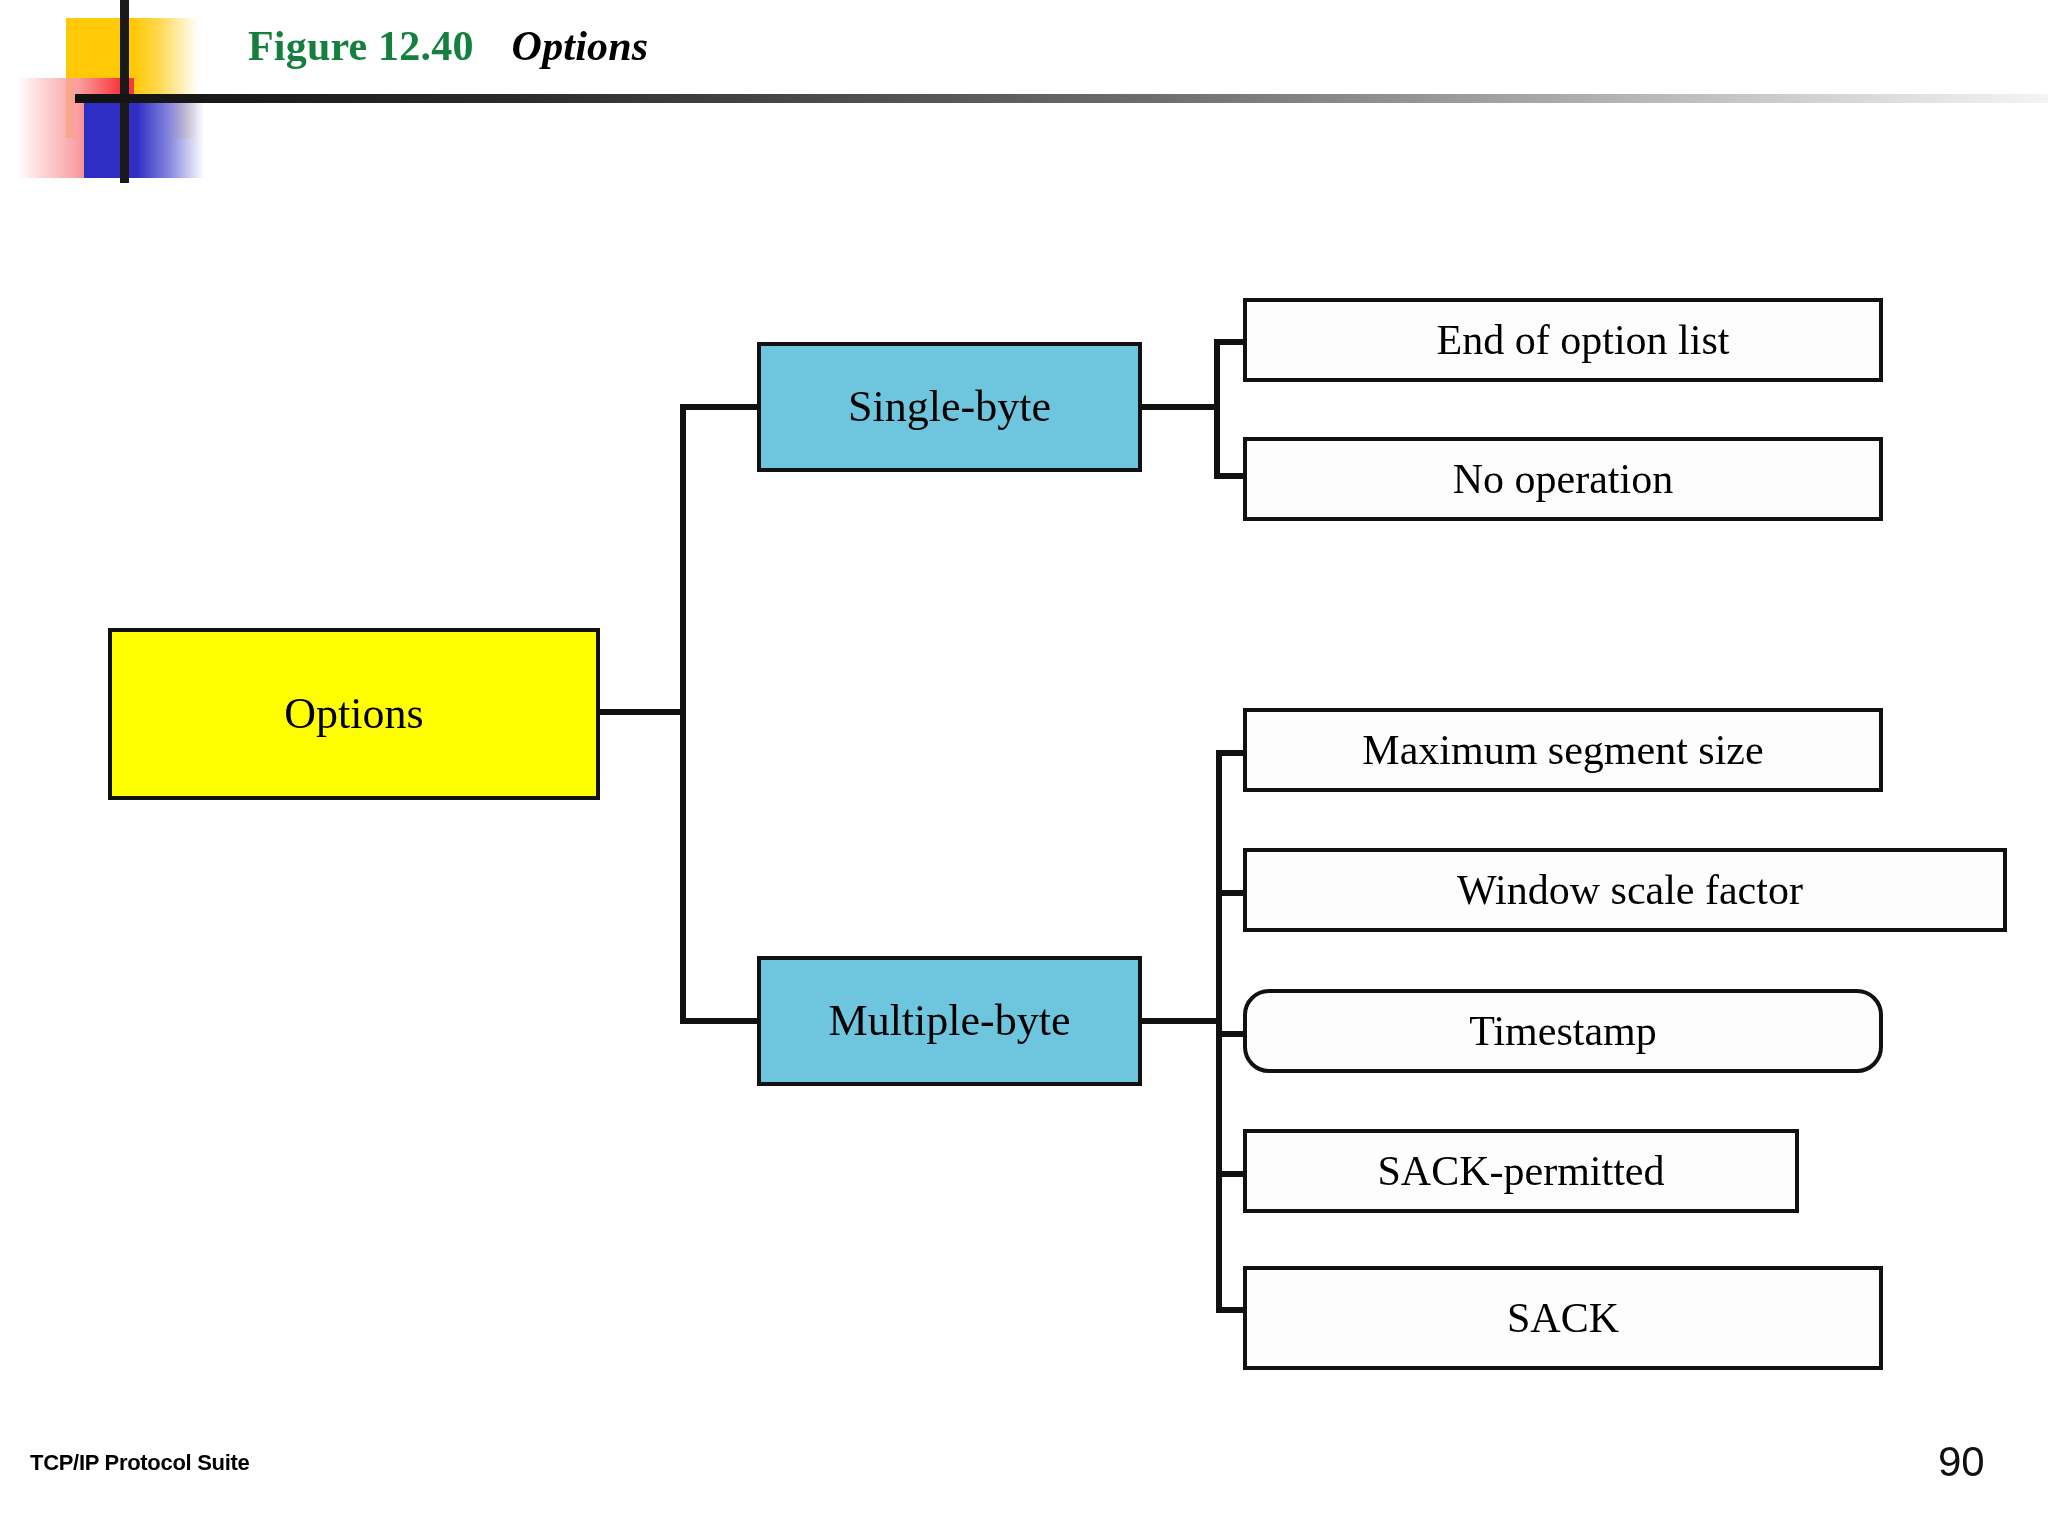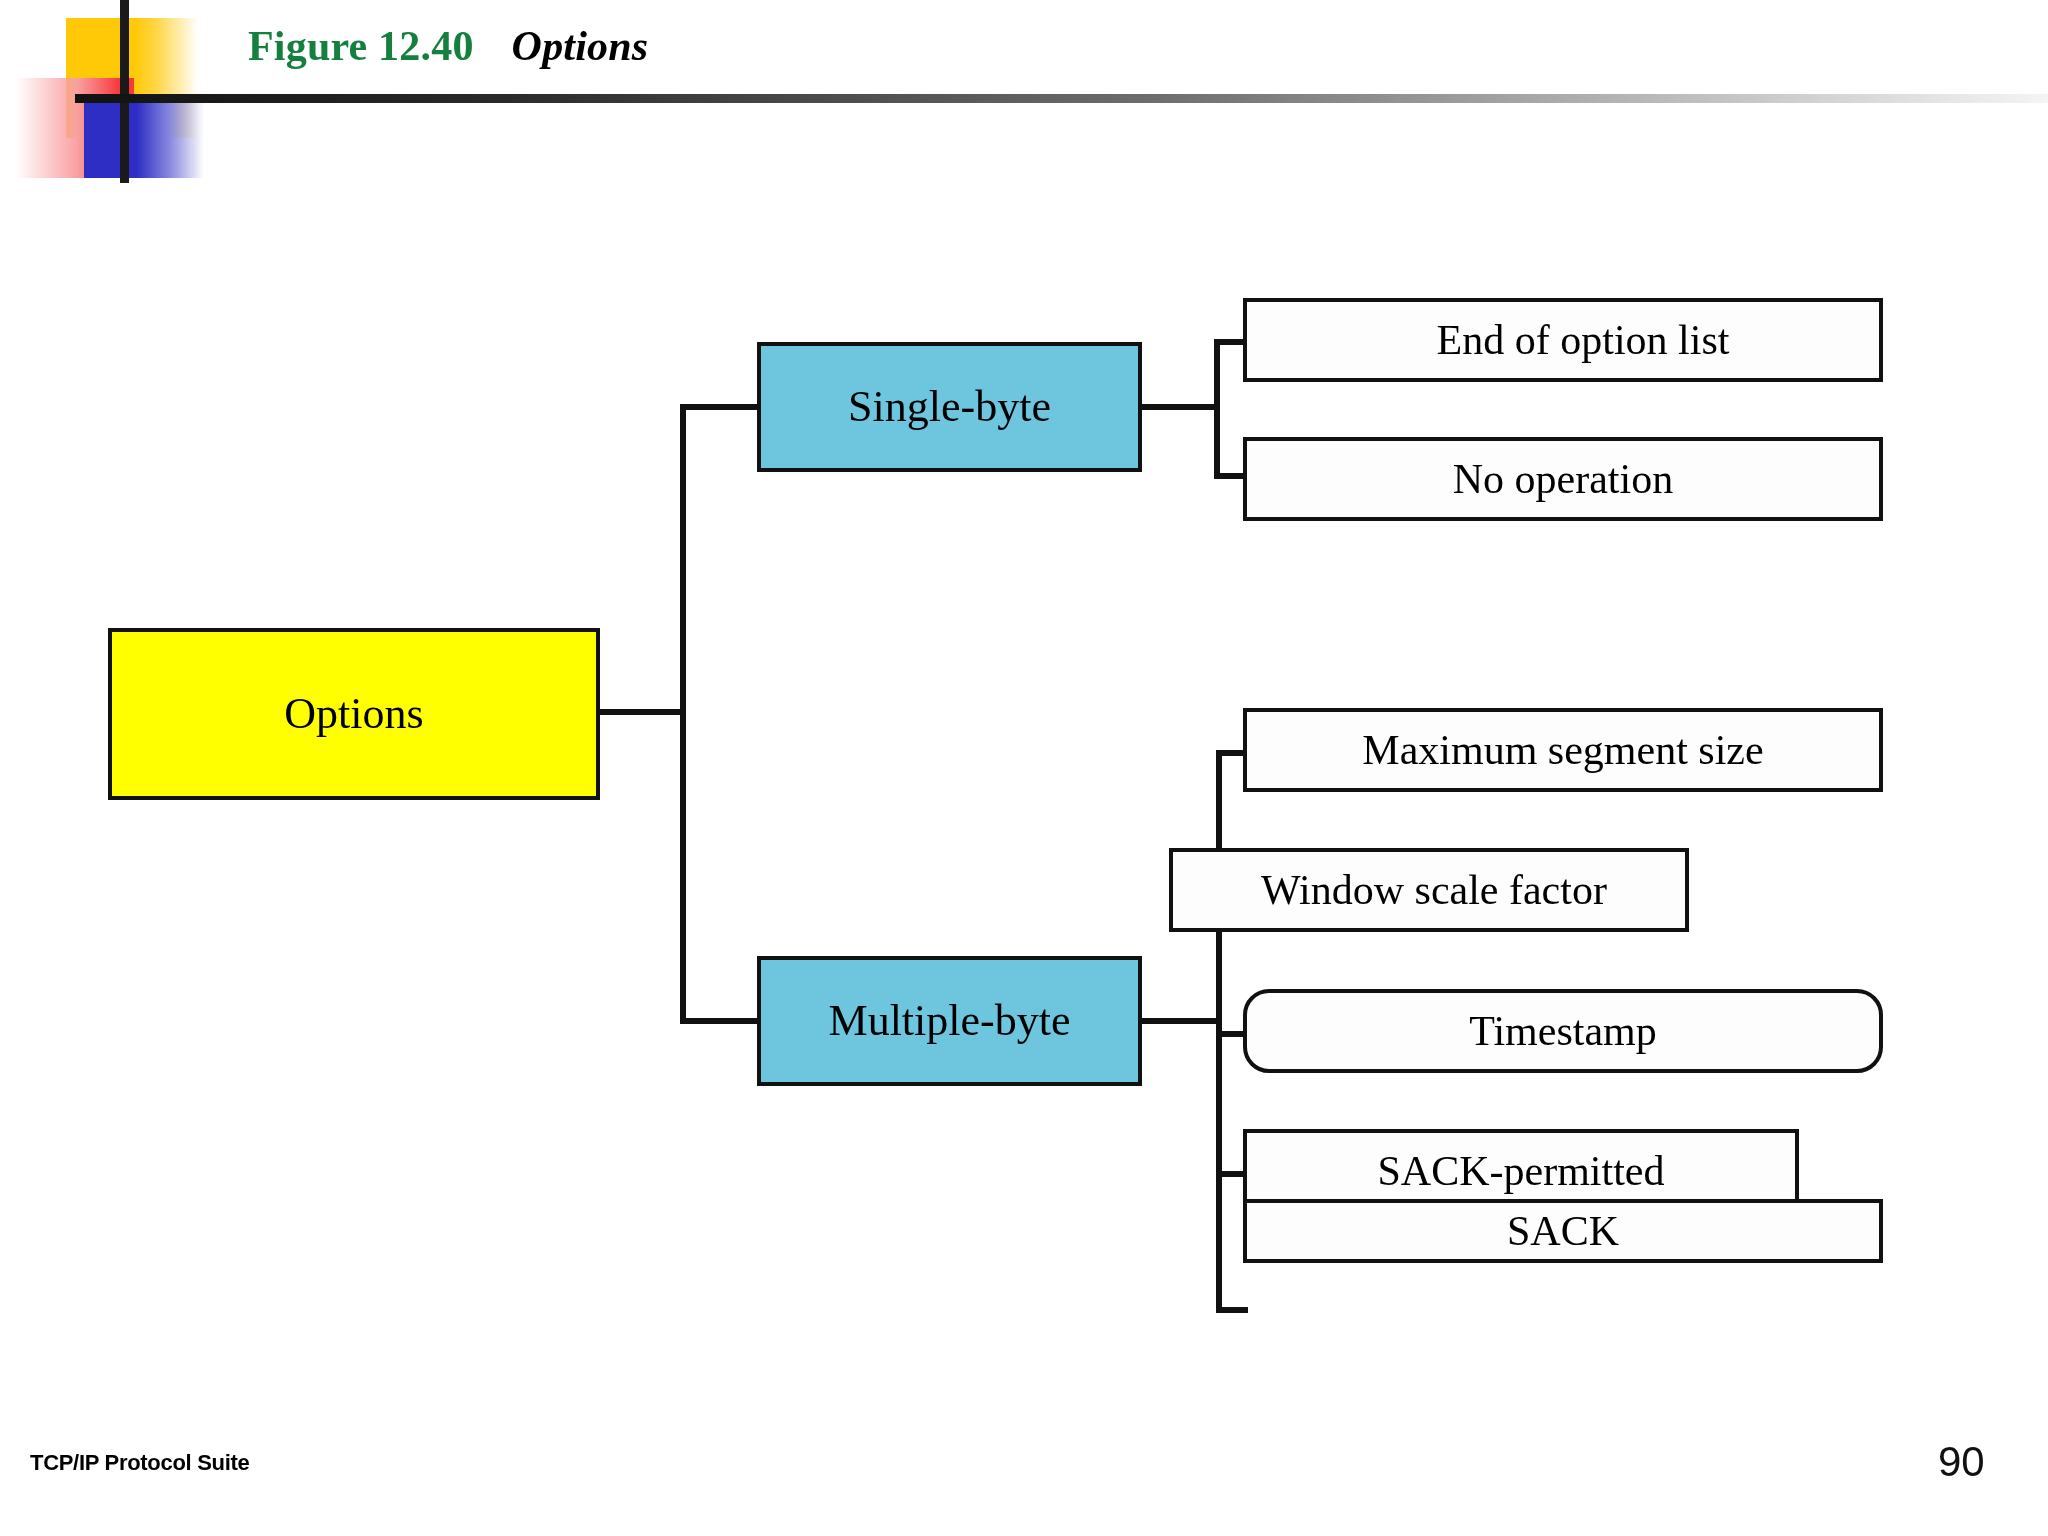--- a/index.html
+++ b/index.html
@@ -130,21 +130,21 @@
 
   <div class="line" style="left:1216px; top:750px; width:6px; height:563px;"></div>
 
   <div class="line" style="left:1216px; top:750px; width:32px; height:6px;"></div>
   <div class="line" style="left:1216px; top:890px; width:32px; height:6px;"></div>
   <div class="line" style="left:1216px; top:1031px; width:32px; height:6px;"></div>
   <div class="line" style="left:1216px; top:1171px; width:32px; height:6px;"></div>
   <div class="line" style="left:1216px; top:1307px; width:32px; height:6px;"></div>
 
   <div class="node node-leaf" style="left:1243px; top:708px; width:640px; height:84px;">Maximum segment size</div>
-  <div class="node node-leaf" style="left:1169px; top:848px; width:520px; height:84px;padding-left:10px;">Window scale factor</div>
+  <div class="node node-leaf" style="left:1243px; top:848px; width:764px; height:84px;padding-left:10px;">Window scale factor</div>
   <div class="node node-leaf" style="left:1243px; top:989px; width:640px; height:84px;border-radius:26px;">Timestamp</div>
   <div class="node node-leaf" style="left:1243px; top:1129px; width:556px; height:84px;">SACK-permitted</div>
-  <div class="node node-leaf" style="left:1243px; top:1199px; width:640px; height:64px;text-align:right;">SACK</div>
+  <div class="node node-leaf" style="left:1243px; top:1266px; width:640px; height:104px;text-align:right;">SACK</div>
 
 </div>
 
 <div id="footer-title">TCP/IP Protocol Suite</div>
 <div id="footer-page">90</div>
 
 </body></html>

